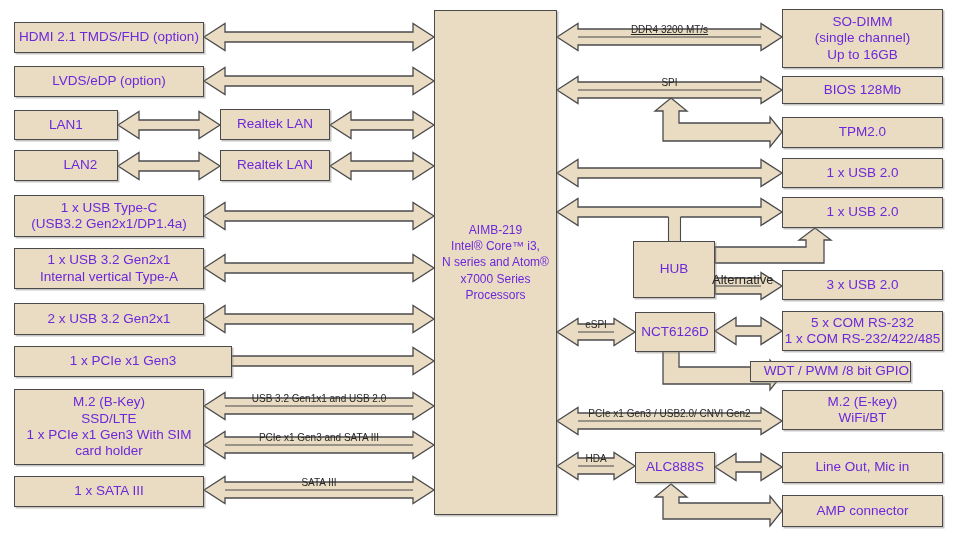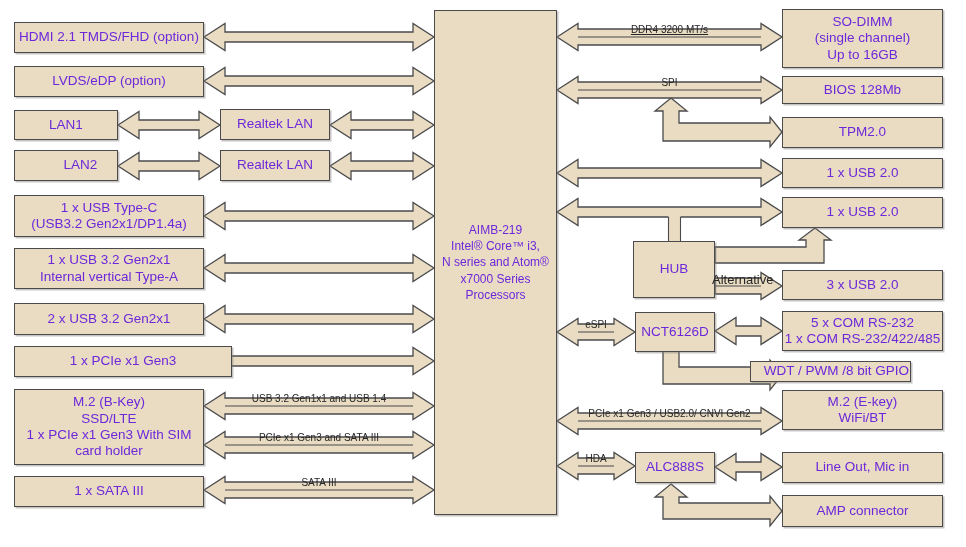--- a/index.html
+++ b/index.html
@@ -112,17 +112,17 @@
 WiFi/BT</div>
   <div class="box" style="left:782px;top:452px;width:161px;height:31px;">Line Out, Mic in</div>
   <div class="box" style="left:782px;top:495px;width:161px;height:32px;">AMP connector</div>
 
   <span class="buslabel" style="left:579px;top:24px;width:181px;text-decoration:underline;">DDR4 3200 MT/s</span>
   <span class="buslabel" style="left:579px;top:77px;width:181px;">SPI</span>
   <span class="buslabel" style="left:558px;top:319px;width:76px;">eSPI</span>
   <span class="buslabel" style="left:579px;top:408px;width:181px;">PCIe x1 Gen3 / USB2.0/ CNVI Gen2</span>
   <span class="buslabel" style="left:558px;top:453px;width:76px;">HDA</span>
   <span class="buslabel small" style="left:712px;top:274px;width:54px;">Alternative</span>
-  <span class="buslabel" style="left:226px;top:393px;width:186px;">USB 3.2 Gen1x1 and USB 1.4</span>
+  <span class="buslabel" style="left:226px;top:393px;width:186px;">USB 3.2 Gen1x1 and USB 2.0</span>
   <span class="buslabel" style="left:226px;top:432px;width:186px;">PCIe x1 Gen3 and SATA III</span>
   <span class="buslabel" style="left:226px;top:477px;width:186px;">SATA III</span>
 
 </div>
 
 </body></html>

